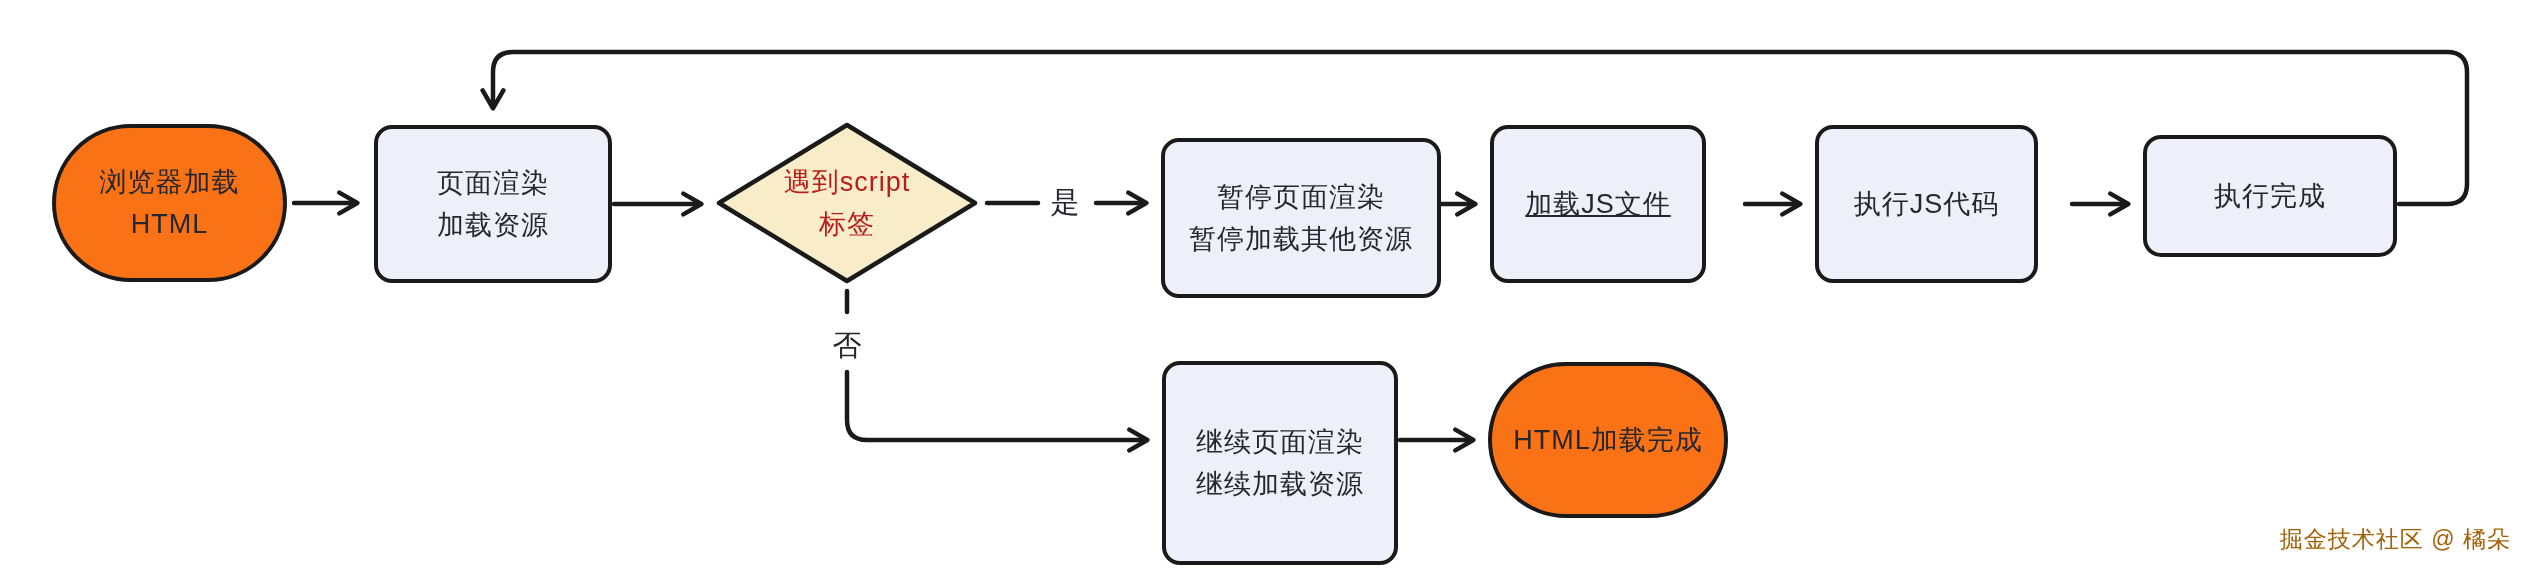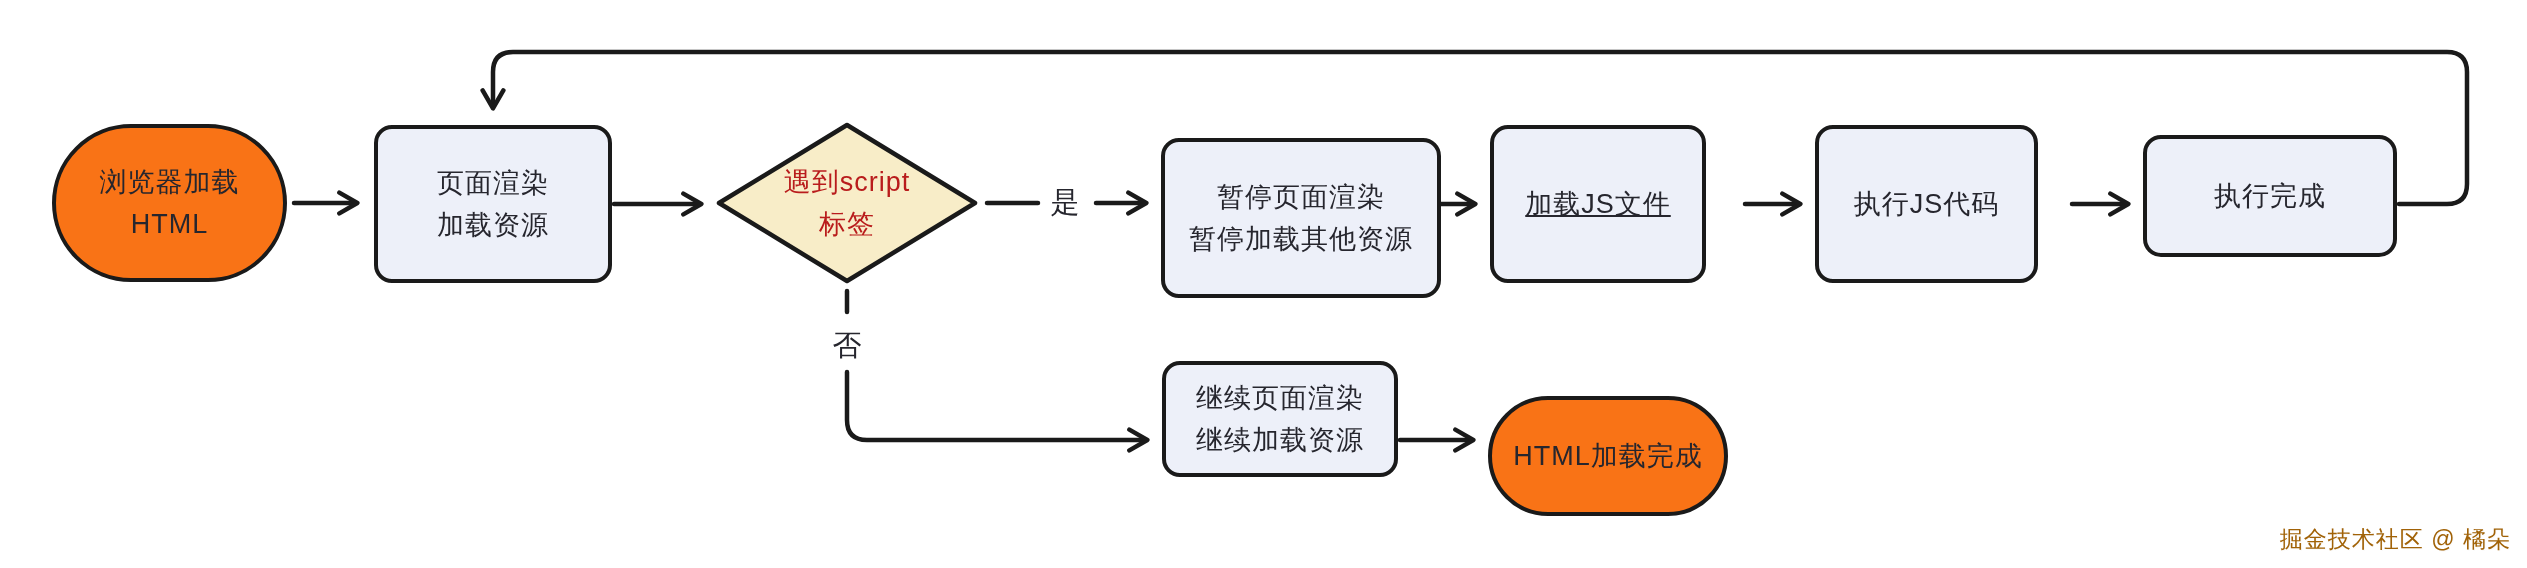--- a/index.html
+++ b/index.html
@@ -144,24 +144,24 @@
   </div>
 
   <div class="node process" style="left:1815px; top:125px; width:223px; height:158px;">
     <span>执行JS代码</span>
   </div>
 
   <div class="node process" style="left:2143px; top:125px; width:254px; height:122px;margin-top:10px;">
     <span>执行完成</span>
   </div>
 
-  <div class="node process" style="left:1162px; top:361px; width:236px; height:116px;">
+  <div class="node process" style="left:1162px; top:361px; width:236px; height:204px;">
     <span>继续页面渲染</span>
     <span>继续加载资源</span>
   </div>
 
-  <div class="node terminal" style="left:1488px; top:362px; width:240px; height:120px; border-radius:78px;margin-top:34px;">
+  <div class="node terminal" style="left:1488px; top:362px; width:240px; height:156px; border-radius:78px;">
     <span>HTML加载完成</span>
   </div>
 
   <div class="watermark">掘金技术社区 @ 橘朵</div>
 
 </div>
 
 </body></html>

